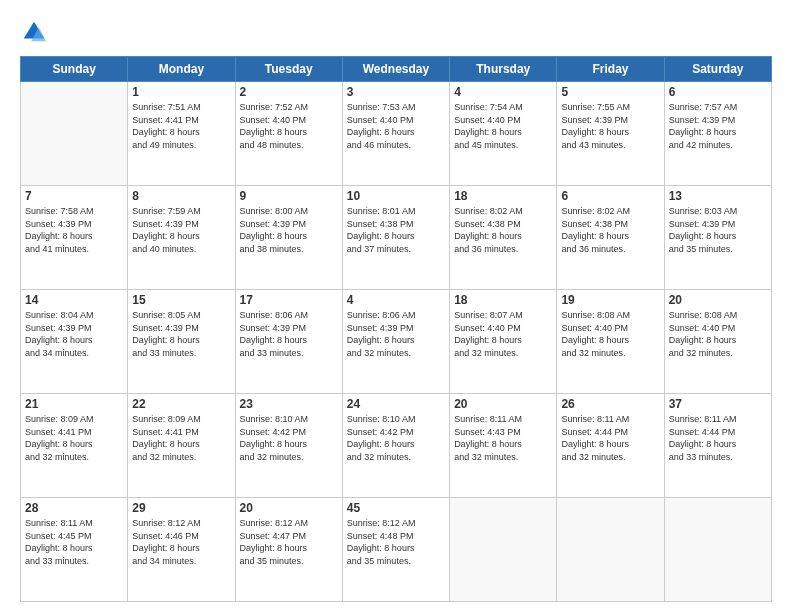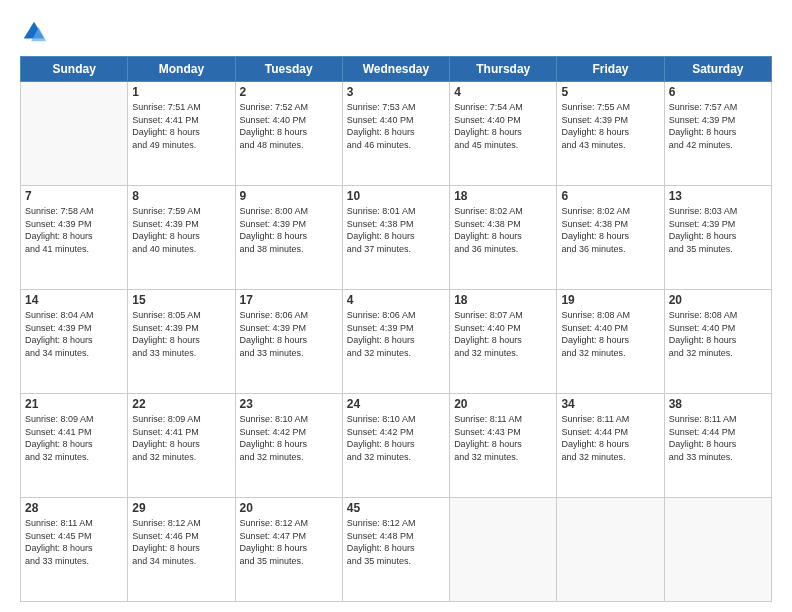--- a/index.html
+++ b/index.html
@@ -235,25 +235,25 @@
           </td>
           <td>
             <span class="day-num">24</span>
             <div class="day-info">Sunrise: 8:10 AM<br>Sunset: 4:42 PM<br>Daylight: 8 hours<br>and 32 minutes.</div>
           </td>
           <td>
             <span class="day-num">20</span>
             <div class="day-info">Sunrise: 8:11 AM<br>Sunset: 4:43 PM<br>Daylight: 8 hours<br>and 32 minutes.</div>
           </td>
           <td>
-            <span class="day-num">34</span>
+            <span class="day-num">26</span>
             <div class="day-info">Sunrise: 8:11 AM<br>Sunset: 4:44 PM<br>Daylight: 8 hours<br>and 32 minutes.</div>
           </td>
           <td>
-            <span class="day-num">38</span>
+            <span class="day-num">37</span>
             <div class="day-info">Sunrise: 8:11 AM<br>Sunset: 4:44 PM<br>Daylight: 8 hours<br>and 33 minutes.</div>
           </td>
         </tr>
         <tr>
           <td>
             <span class="day-num">28</span>
             <div class="day-info">Sunrise: 8:11 AM<br>Sunset: 4:45 PM<br>Daylight: 8 hours<br>and 33 minutes.</div>
           </td>
           <td>
             <span class="day-num">29</span>

